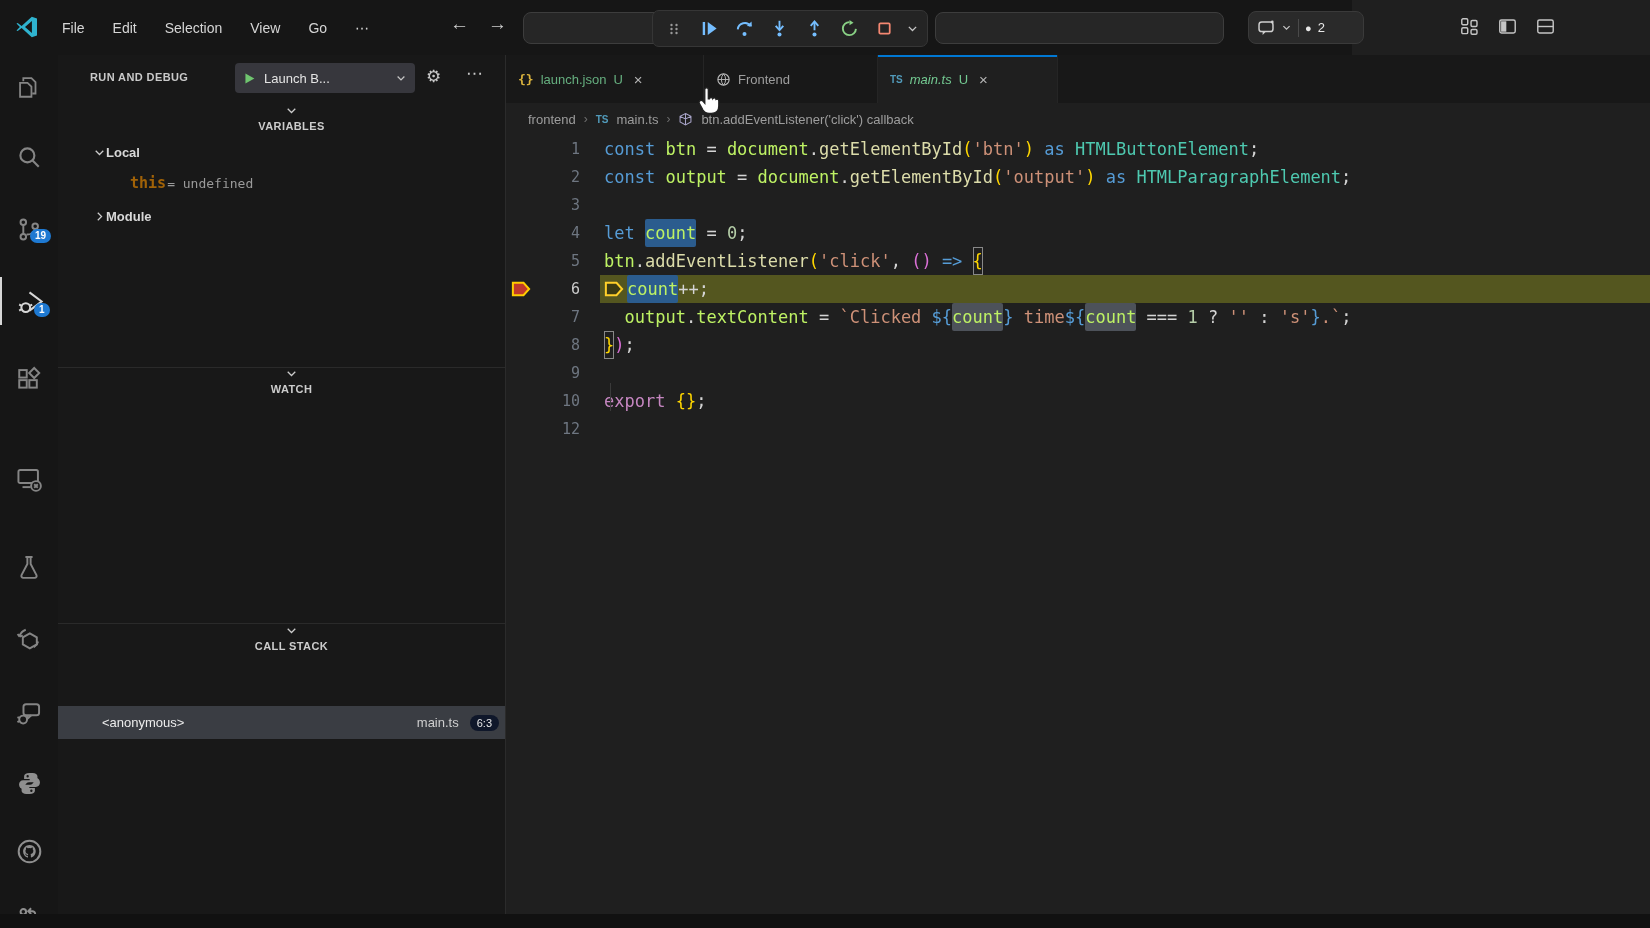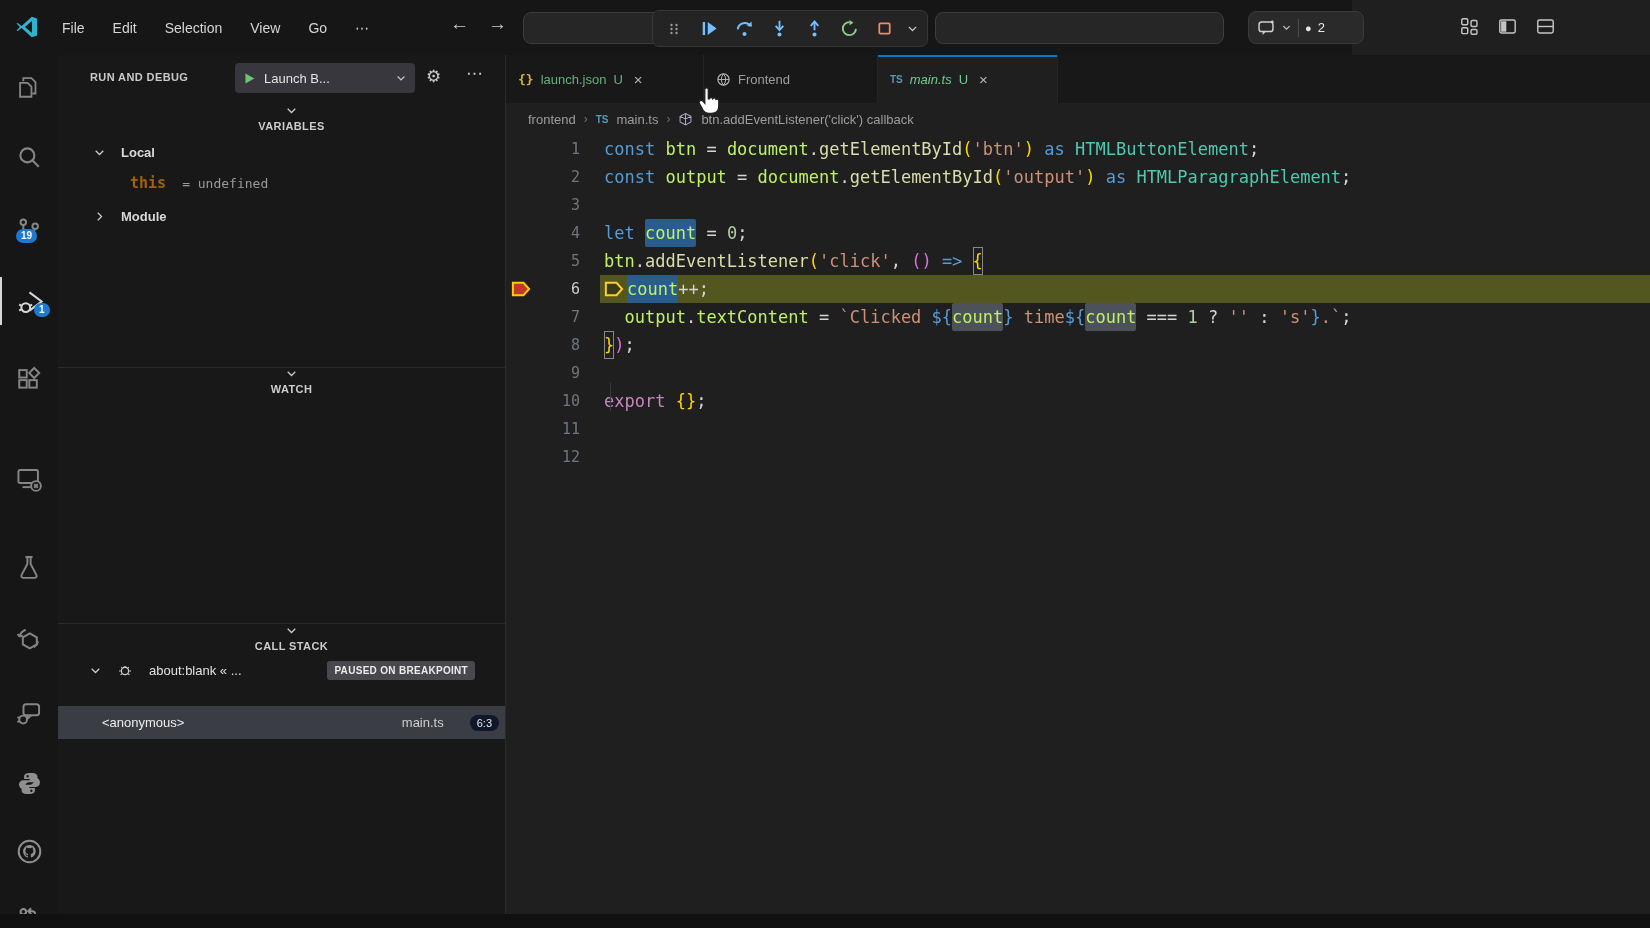--- a/index.html
+++ b/index.html
@@ -35,21 +35,21 @@
   
   #sidebar{left:58px;top:55px;width:447px;height:873px;background:#181818;font-size:13px;}
   #side-header-title{left:32px;top:16px;font-size:11px;font-weight:bold;letter-spacing:.4px;color:#c9c9c9;}
   #launch-pill{left:177px;top:8px;width:180px;height:30px;background:#37373d;border-radius:4px;
                display:flex;align-items:center;padding:0 8px;box-sizing:border-box;gap:8px;}
   #launch-label{color:#e4e4e4;font-size:13px;white-space:nowrap;overflow:hidden;}
   #gear-btn{left:368px;top:11px;font-size:17px;color:#c8c8c8;}
   #side-more{left:408px;top:8px;font-size:17px;color:#c8c8c8;}
   .sec-head{position:absolute;left:0;width:447px;height:28px;display:flex;align-items:center;gap:4px;
             padding-left:20px;box-sizing:border-box;font-size:11px;font-weight:bold;letter-spacing:.4px;color:#cccccc;flex-direction:column;}
-  .tree-row{position:absolute;left:0;width:447px;height:30px;display:flex;align-items:center;gap:16px;
+  .tree-row{position:absolute;left:0;width:447px;height:30px;display:flex;align-items:center;gap:1px;
             box-sizing:border-box;color:#d8d8d8;}
   .scope{font-weight:bold;color:#d8d8d8;}
   .divider{position:absolute;left:0;width:447px;height:1px;background:#2a2a2a;}
   #this-row{padding-left:72px;}
   #this-name{color:#a16207;font-family:"DejaVu Sans Mono",monospace;font-size:15px;font-weight:bold;}
   #this-val{color:#9a9a9a;font-family:"DejaVu Sans Mono",monospace;font-size:13px;}
   #paused-badge{background:#47494e;color:#ececec;font-size:10px;font-weight:bold;letter-spacing:.3px;
                 padding:4px 7px;border-radius:3px;margin-left:auto;margin-right:30px;}
   #frame-row{background:#3a3d43;color:#ececec;}
   #frame-file{margin-left:auto;color:#cfcfcf;}
@@ -224,21 +224,21 @@
           <path d="M10.2 10.2 14 14"></path>
         </svg>
     </div>
     <div class="ab-item" style="top:150px;">
       <svg width="26" height="26" viewBox="0 0 16 16" fill="none" stroke="#858585" stroke-width="1.2">
           <circle cx="4.5" cy="3.8" r="1.7"></circle>
           <circle cx="4.5" cy="12.8" r="1.7"></circle>
           <circle cx="11.8" cy="6.3" r="1.7"></circle>
           <path d="M4.5 5.5v5.5M11.8 8a5.5 5.5 0 0 1-5.3 3.4"></path>
         </svg>
-      <span class="badge" style="left:16px;top:24px;">19</span>
+      <span class="badge" style="left:30px;top:24px;">19</span>
     </div>
     <div class="ab-item active" style="top:222px;">
       <svg width="27" height="27" viewBox="0 0 16 16" fill="none" stroke="#d7d7d7" stroke-width="1.2">
           <path d="M6.8 2.6 14 8l-7.2 5.4"></path>
           <circle cx="4.6" cy="11.6" r="2.6"></circle>
           <path d="M2 10.4l-1.3-.6M2 12.6l-1.3.8M7.2 10.4l1.2-.6"></path>
         </svg>
       <span class="badge" style="left:32px;top:26px;">1</span>
     </div>
     <div class="ab-item" style="top:300px;">
@@ -342,31 +342,20 @@
         </svg>
       <span>WATCH</span>
     </div>
 
     <div class="divider" style="top:568px;"></div>
     <div class="sec-head" style="top:570px;">
       <svg width="11" height="11" viewBox="0 0 16 16">
           <path d="M2.5 5.5 8 11l5.5-5.5" stroke="#cccccc" stroke-width="1.8" fill="none"></path>
         </svg>
       <span>CALL STACK</span>
-    </div>
-    <div class="tree-row" style="top:600px;padding-left:32px;">
-      <svg width="11" height="11" viewBox="0 0 16 16">
-          <path d="M2.5 5.5 8 11l5.5-5.5" stroke="#cccccc" stroke-width="1.8" fill="none"></path>
-        </svg>
-      <svg width="16" height="16" viewBox="0 0 16 16">
-          <circle cx="8" cy="9" r="3.6" stroke="#cfcfcf" stroke-width="1.2" fill="none"></circle>
-          <path d="M5.5 6.5 4.3 5M10.5 6.5 11.7 5M3.8 9H2M12.2 9H14M5 11.6l-1.4 1.2M11 11.6l1.4 1.2M6.5 5.8a1.6 1.6 0 0 1 3 0" stroke="#cfcfcf" stroke-width="1.2" fill="none"></path>
-        </svg>
-      <span style="color:#e2e2e2;">about:blank « ...</span>
-      <span id="paused-badge">PAUSED ON BREAKPOINT</span>
     </div>
     <div class="tree-row" id="frame-row" style="top:651px;height:33px;padding-left:44px;">
       <span>&lt;anonymous&gt;</span>
       <span id="frame-file">main.ts</span>
       <span id="frame-pos">6:3</span>
     </div>
   </div>
 
   <div id="editor" class="abs">
     <div id="tabbar" class="abs">
@@ -412,21 +401,20 @@
           <div class="cl"><div class="gut"></div><div class="lnum">5</div><div class="ltxt"><span class="tk-var">btn</span><span class="tk-pl">.</span><span class="tk-fn">addEventListener</span><span class="tk-b1">(</span><span class="tk-str">'click'</span><span class="tk-pl">, </span><span class="tk-b2">(</span><span class="tk-b2">)</span><span class="tk-pl"> </span><span class="tk-kw">=&gt;</span><span class="tk-pl"> </span><span class="tk-b1 match">{</span></div></div>
           <div class="cl cur"><div class="gut"><svg width="20" height="18" viewBox="0 0 16 14">
                 <path d="M1.5 2h8.5L14.5 7 10 12H1.5Z" fill="#c0392b" stroke="#ffcc00" stroke-width="1.6"></path>
               </svg></div><div class="lnum">6</div><div class="ltxt"><svg width="20" height="18" viewBox="0 0 16 14" style="margin-right:3px;">
                 <path d="M1.5 2h8.5L14.5 7 10 12H1.5Z" fill="#3a3a14" stroke="#ffd02a" stroke-width="1.6"></path>
               </svg><span class="tk-var hlb">count</span><span class="tk-pl">++;</span></div></div>
           <div class="cl"><div class="gut"></div><div class="lnum">7</div><div class="ltxt"><span class="tk-pl">  </span><span class="tk-var">output</span><span class="tk-pl">.</span><span class="tk-var">textContent</span><span class="tk-pl"> = </span><span class="tk-str">`Clicked </span><span class="tk-kw">${</span><span class="tk-var hlg">count</span><span class="tk-kw">}</span><span class="tk-str"> time</span><span class="tk-kw">${</span><span class="tk-var hlg">count</span><span class="tk-pl"> === </span><span class="tk-num">1</span><span class="tk-pl"> ? </span><span class="tk-str">''</span><span class="tk-pl"> : </span><span class="tk-str">'s'</span><span class="tk-kw">}</span><span class="tk-str">.`</span><span class="tk-pl">;</span></div></div>
           <div class="cl"><div class="gut"></div><div class="lnum">8</div><div class="ltxt"><span class="tk-b1 match">}</span><span class="tk-b2">)</span><span class="tk-pl">;</span></div></div>
           <div class="cl"><div class="gut"></div><div class="lnum">9</div><div class="ltxt"></div></div>
           <div class="cl"><div class="gut"></div><div class="lnum">10</div><div class="ltxt"><span class="tk-kwc">export</span><span class="tk-pl"> </span><span class="tk-b1">{}</span><span class="tk-pl">;</span></div></div>
-          <div class="cl"><div class="gut"></div><div class="lnum">11</div><div class="ltxt"></div></div>
           <div class="cl"><div class="gut"></div><div class="lnum">12</div><div class="ltxt"></div></div>
         </div>
       <div id="indent-guide" class="abs"></div>
     </div>
   </div>
 
   <div id="cursor-hand" class="abs">
     <svg width="27" height="31" viewBox="0 0 18 21">
         <path d="M7 1.2c.7 0 1.2.5 1.2 1.2v6.3h.7c.1-.5.6-.9 1.2-.9.5 0 1 .3 1.1.8.2-.3.6-.5 1-.5.6 0 1.1.4 1.2 1 .2-.1.4-.2.7-.2.7 0 1.2.6 1.2 1.3v3.3c0 3-2 5-5 5h-1.6c-1.7 0-3.2-.8-4.1-2.2L2.2 12c-.5-.7-.3-1.6.4-2.1.6-.4 1.4-.3 1.9.3l1.3 1.5V2.4c0-.7.5-1.2 1.2-1.2Z" fill="#ffffff" stroke="#222" stroke-width="0.9"></path>
       </svg>

